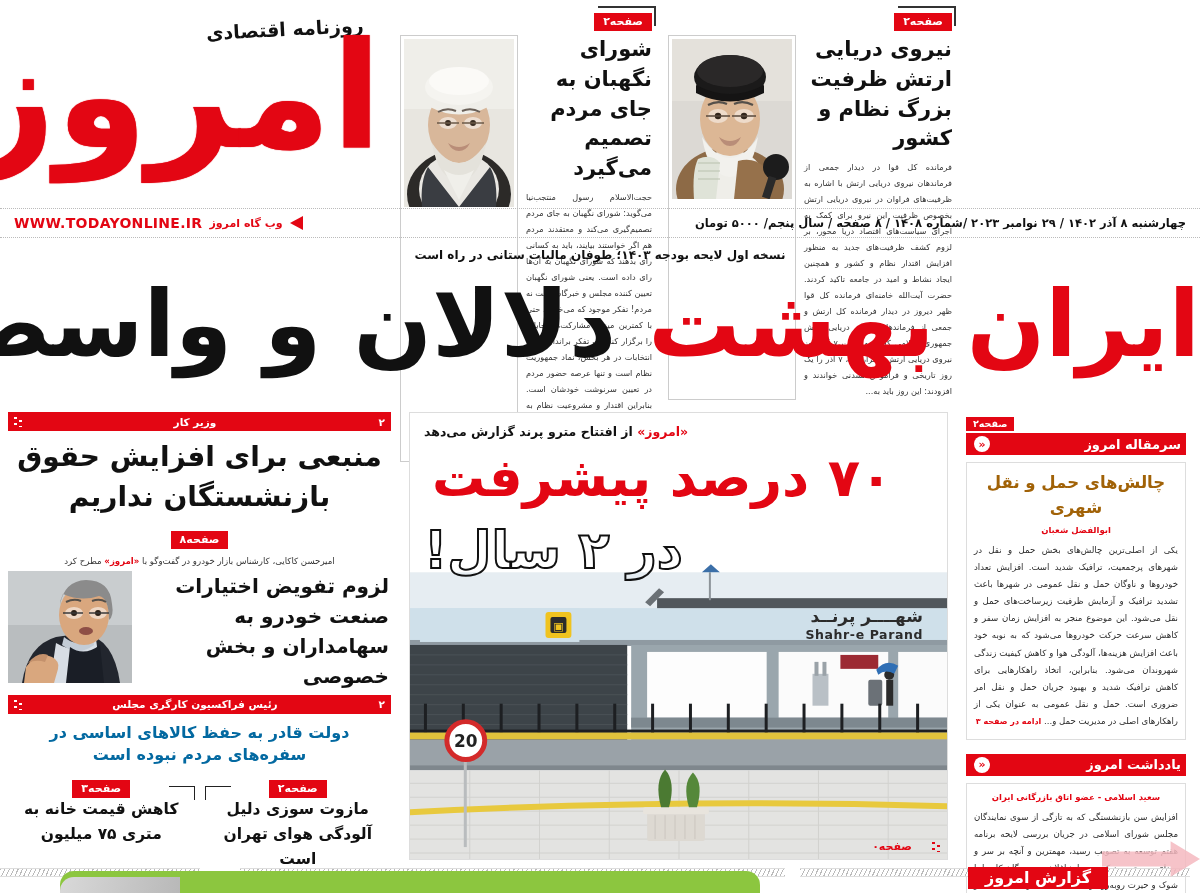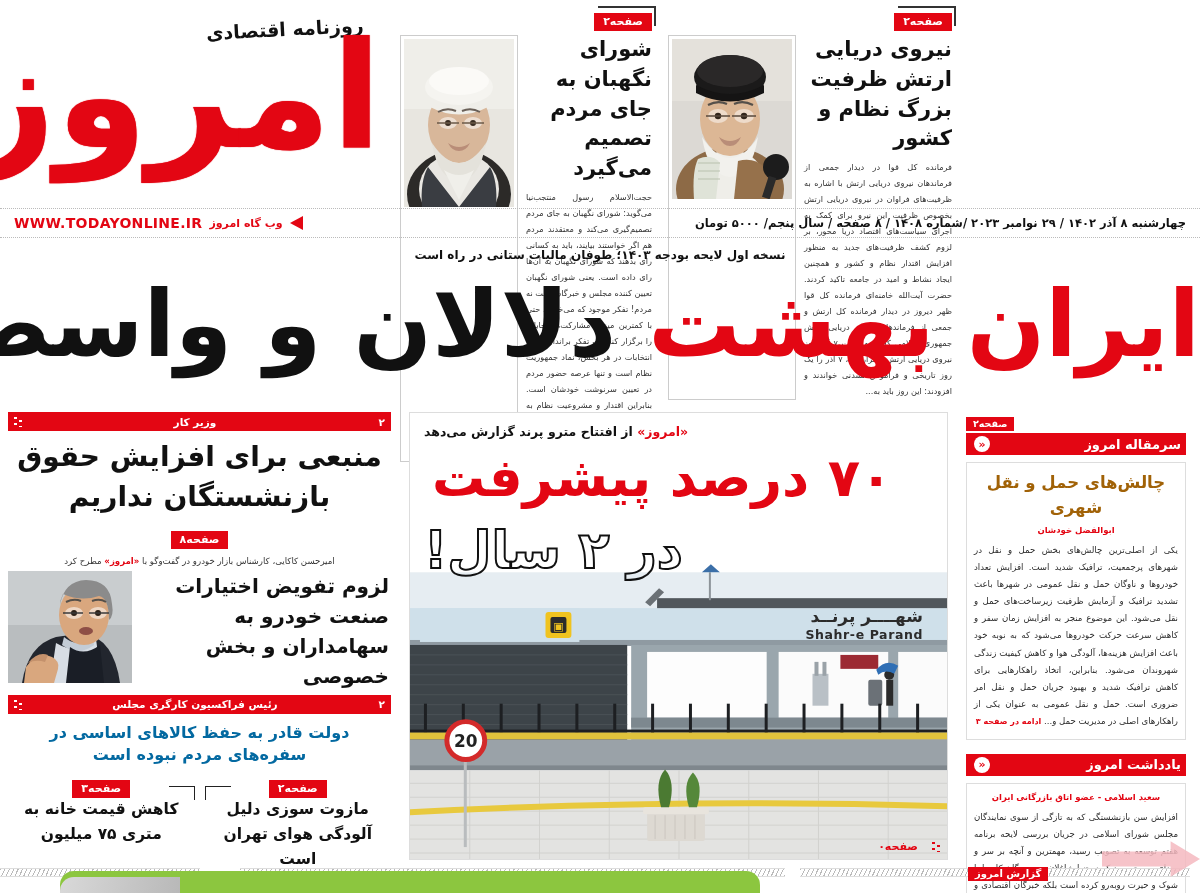--- a/index.html
+++ b/index.html
@@ -206,21 +206,21 @@
   .footer-strip {
     position: absolute; top: 868px; left: 0; width: 1200px; height: 12px;
   }
   .hatch {
     position: absolute; height: 9px;
     background: repeating-linear-gradient(115deg,#bbb 0 1px,#fff 1px 4px);
     border-top: 1px solid #ddd; border-bottom: 1px solid #ddd;
   }
   .report-badge {
     position: absolute; background: #e30613; color: #fff;
-    font-size: 10px; font-weight: bold; padding: 1px 7px 2px;
+    font-size: 16px; font-weight: bold; padding: 1px 17px 2px;
   }
   .green-banner {
     position: absolute; left: 60px; bottom: -6px; width: 700px; height: 28px;
     background: #8cc63f; border-radius: 14px 14px 0 0;
   }
   .green-banner:before {
     content:''; position: absolute; left: 0; top: 6px; width: 120px; height: 22px;
     background: linear-gradient(100deg,#d9d9d9,#b8b8b8); border-radius: 14px 0 0 0;
   }
   .watermark-arrow {
@@ -521,39 +521,39 @@
           <span style="font-size:12.5px;font-weight:bold;color:#111;">
             <span style="color:#e30613;">«امروز»</span><span> از افتتاح مترو پرند گزارش می‌دهد</span>
           </span>
         </div>
         <div style="position:absolute;top:32px;right:10px;left:22px;text-align:left;font-size:53px;font-weight:bold;color:#e30613;line-height:1.25;white-space:nowrap;">۷۰ درصد پیشرفت</div>
         <div style="position:absolute;top:106px;right:10px;left:14px;text-align:left;font-size:51px;font-weight:bold;line-height:1.25;white-space:nowrap;color:transparent;-webkit-text-stroke:2px #111;">در ۲ سال!</div>
 
         <div style="position:absolute;top:193px;right:24px;font-size:17px;font-weight:bold;color:#2b2b2b;letter-spacing:1px;">شهــــر پرنــد</div>
         <div style="position:absolute;top:214px;right:24px;font-size:12.5px;font-weight:bold;color:#2b2b2b;letter-spacing:0.6px;direction:ltr;">Shahr-e Parand</div>
 
-        <div style="position:absolute;bottom:6px;right:6px;display:flex;align-items:center;gap:14px;">
+        <div style="position:absolute;bottom:6px;right:6px;display:flex;align-items:center;gap:20px;">
           <span class="dots-ic" style="background-image:linear-gradient(#e30613 0 0),linear-gradient(#e30613 0 0),linear-gradient(#e30613 0 0),linear-gradient(#e30613 0 0);"></span>
           <span style="font-size:11px;font-weight:bold;color:#e30613;">صفحه۰</span>
         </div>
       </div>
     </div>
 
     <div class="col-left">
       <div class="op-badge-row">
         <span class="op-badge">صفحه۲</span>
       </div>
 
       <div class="op-header">
         <span class="op-title">سرمقاله امروز</span>
         <span class="chev-circle">«</span>
       </div>
       <div class="op-box">
         <div class="op-headline">چالش‌های حمل و نقل شهری</div>
-        <div class="op-author">ابوالفضل خودشان</div>
+        <div class="op-author">ابوالفضل شعبان</div>
         <div class="op-body"><span>یکی از اصلی‌ترین چالش‌های بخش حمل و نقل در شهرهای پرجمعیت، ترافیک شدید است. افزایش تعداد خودروها و ناوگان حمل و نقل عمومی در شهرها باعث تشدید ترافیک و آزمایش ظرفیت زیرساخت‌های حمل و نقل می‌شود. این موضوع منجر به افزایش زمان سفر و کاهش سرعت حرکت خودروها می‌شود که به نوبه خود باعث افزایش هزینه‌ها، آلودگی هوا و کاهش کیفیت زندگی شهروندان می‌شود. بنابراین، اتخاذ راهکارهایی برای کاهش ترافیک شدید و بهبود جریان حمل و نقل امر ضروری است. حمل و نقل عمومی به عنوان یکی از راهکارهای اصلی در مدیریت حمل و...</span> <span class="op-more">ادامه در صفحه ۳</span></div>
       </div>
 
       <div class="op-header">
         <span class="op-title">یادداشت امروز</span>
         <span class="chev-circle">«</span>
       </div>
       <div class="op-box">
         <div class="op-author">سعید اسلامی - عضو اتاق بازرگانی ایران</div>
         <div class="op-body"><span>افزایش سن بازنشستگی که به تازگی از سوی نمایندگان مجلس شورای اسلامی در جریان بررسی لایحه برنامه هفتم توسعه به تصویب رسید، مهمترین و آنچه بر سر و صدای مصیبتی بود که نه تنها شاغلان و جویندگان کار را با شوک و حیرت روبه‌رو کرده است بلکه خبرگان اقتصادی و کارشناسان بازار کار را نیز مات و مبهوت کرده است. چه با وجود ظرفیت‌های فراوان و پشتوانه قوی مالی صندوق‌های بازنشستگی، امداد طول سال‌ها، منابع برای ایجاد سرمایه‌گذاری‌های زیربنا داد...</span> </div>

